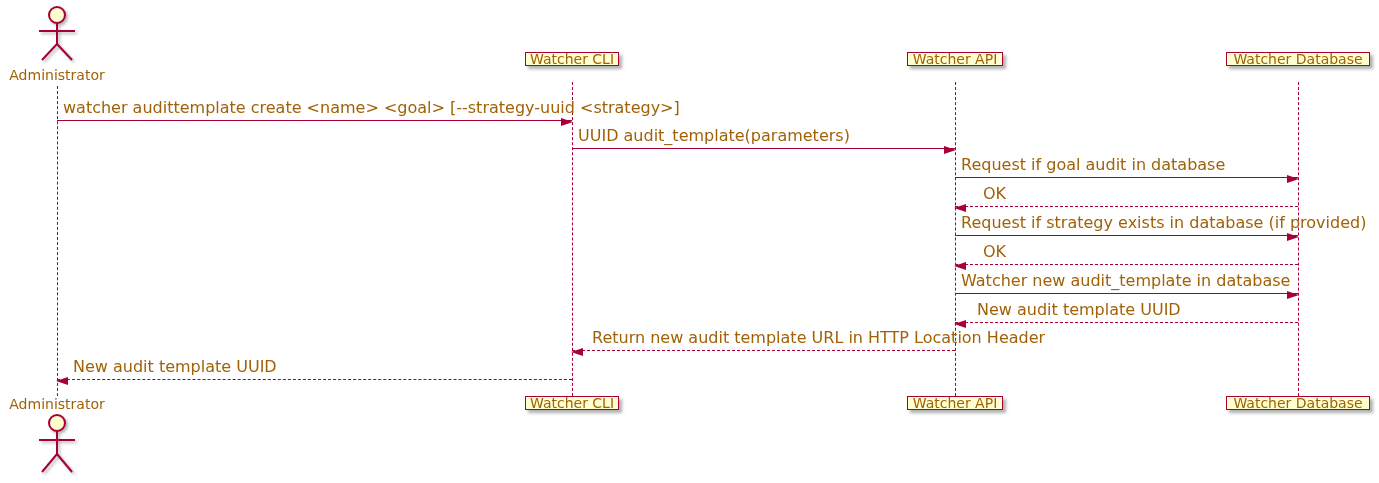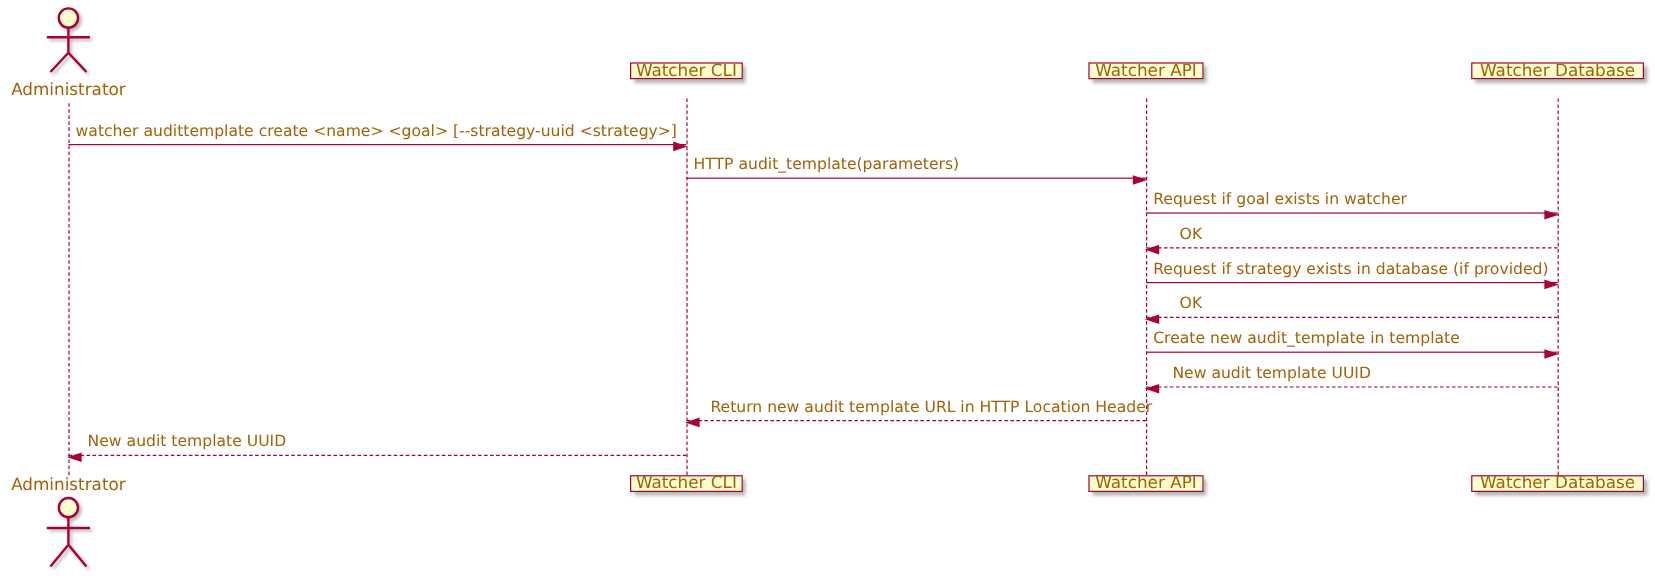--- a/index.html
+++ b/index.html
@@ -35,21 +35,21 @@
     white-space:nowrap;
   }
   .actor-svg{
     position:absolute;
     filter:drop-shadow(2.5px 2.5px 1.5px rgba(120,120,120,0.55));
   }
   .msg{position:absolute;height:22px;}
   .msg-label{
     position:absolute;
     bottom:4px;
-    font-size:13px;
+    font-size:16px;
     white-space:nowrap;
   }
   .msg-line{
     position:absolute;
     left:0;right:0;bottom:0;height:0;
   }
   .msg-line.solid{border-top:1.6px solid #A80036;}
   .msg-line.dashed{border-top:1.4px dashed #A80036;}
   .arrowhead{
     position:absolute;
@@ -93,28 +93,28 @@
   <div class="participant-box" style="left:1226px;top:52px;width:144px;">Watcher Database</div>
 
   <div class="msg" style="left:57px;top:99px;width:515px;">
     <div class="msg-label" style="left:6px;">watcher audittemplate create &lt;name&gt; &lt;goal&gt; [--strategy-uuid &lt;strategy&gt;]</div>
     <div class="msg-line solid">
         <span class="arrowhead right"></span>
       </div>
   </div>
 
   <div class="msg" style="left:572px;top:127px;width:383px;">
-    <div class="msg-label" style="left:6px;">HTTP audit_template(parameters)</div>
+    <div class="msg-label" style="left:6px;">UUID audit_template(parameters)</div>
     <div class="msg-line solid">
         <span class="arrowhead right"></span>
       </div>
   </div>
 
   <div class="msg" style="left:955px;top:156px;width:343px;">
-    <div class="msg-label" style="left:6px;">Request if goal exists in watcher</div>
+    <div class="msg-label" style="left:6px;">Request if goal audit in database</div>
     <div class="msg-line solid">
         <span class="arrowhead right"></span>
       </div>
   </div>
 
   <div class="msg" style="left:955px;top:185px;width:343px;">
     <div class="msg-label" style="left:28px;">OK</div>
     <div class="msg-line dashed">
         <span class="arrowhead left"></span>
       </div>
@@ -128,21 +128,21 @@
   </div>
 
   <div class="msg" style="left:955px;top:243px;width:343px;">
     <div class="msg-label" style="left:28px;">OK</div>
     <div class="msg-line dashed">
         <span class="arrowhead left"></span>
       </div>
   </div>
 
   <div class="msg" style="left:955px;top:272px;width:343px;">
-    <div class="msg-label" style="left:6px;">Create new audit_template in template</div>
+    <div class="msg-label" style="left:6px;">Watcher new audit_template in database</div>
     <div class="msg-line solid">
         <span class="arrowhead right"></span>
       </div>
   </div>
 
   <div class="msg" style="left:955px;top:301px;width:343px;">
     <div class="msg-label" style="left:22px;">New audit template UUID</div>
     <div class="msg-line dashed">
         <span class="arrowhead left"></span>
       </div>

